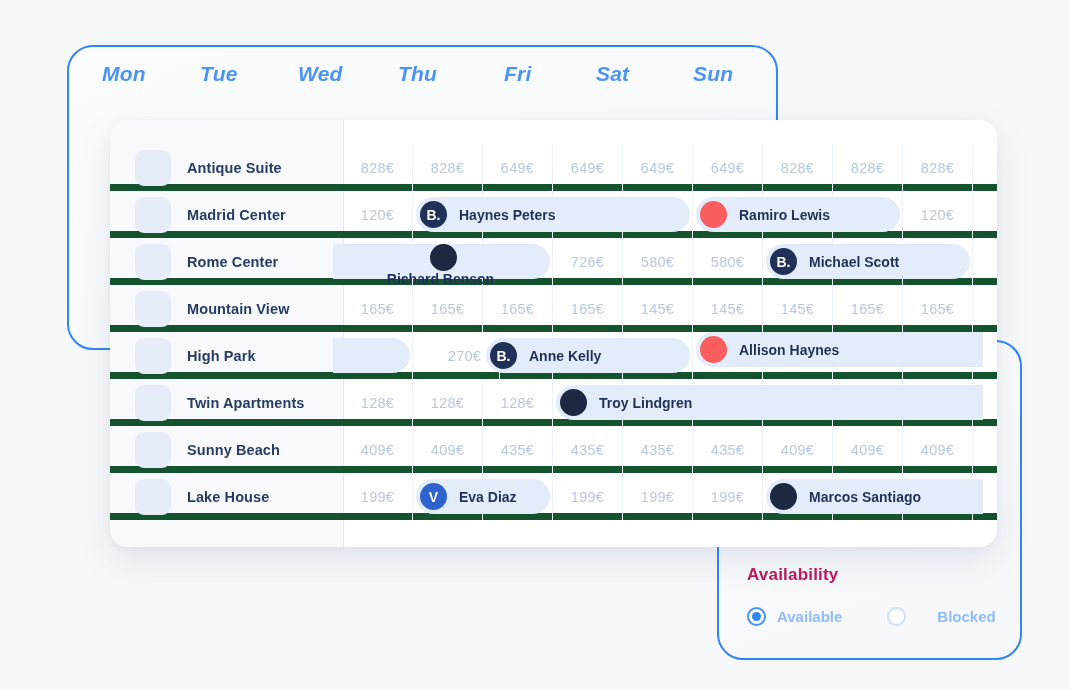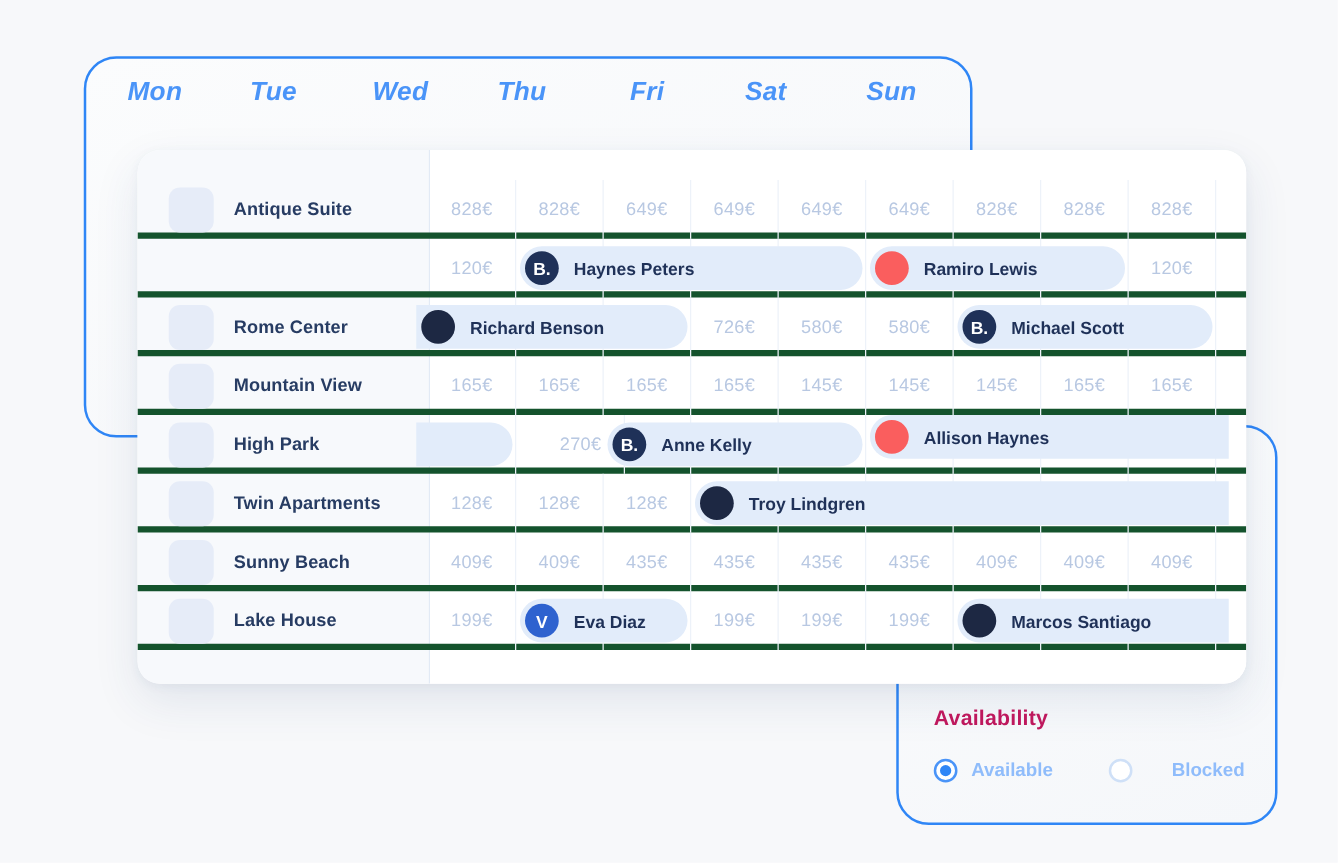--- a/index.html
+++ b/index.html
@@ -47,21 +47,21 @@
   }
   #grid-panel {
     position: absolute; left: 233px; top: 0; width: 654px; height: 427px;
     background: #ffffff;
     border-left: 1px solid #e2eaf5;
   }
 
   
   .row-band {
     position: absolute; left: 0; width: 887px; height: 47px;
-    border-bottom: 5px solid #14532d;
+    border-bottom: 7px solid #14532d;
   }
   .row-name {
     position: absolute; left: 0; top: 0; width: 233px; height: 47px;
     display: flex; align-items: center;
   }
   .row-thumb {
     width: 36px; height: 36px; margin-left: 25px;
     background: #e6ecf8; border-radius: 9px; flex: none;
   }
   .row-label {
@@ -80,21 +80,21 @@
   }
 
   
   .pill {
     position: absolute; height: 35px;
     background: #e2ecfa;
     border-radius: 18px;
     display: flex; align-items: center;
     z-index: 4;
   }
-  .pill.clipped-left  { border-top-left-radius: 0; border-bottom-left-radius: 0; }
+  .pill.clipped-left  { border-top-left-radius: 0; border-bottom-left-radius: 0; flex-direction: column; }
   .pill.clipped-right { border-top-right-radius: 0; border-bottom-right-radius: 0; }
   .pill-avatar {
     width: 27px; height: 27px; border-radius: 50%;
     margin-left: 4px; flex: none;
     display: flex; align-items: center; justify-content: center;
     font-size: 14px; font-weight: 700; color: #ffffff;
     font-family: "Liberation Sans", sans-serif;
   }
   .pill-name {
     margin-left: 12px; margin-right: 14px;
@@ -160,20 +160,24 @@
           <div class="price-cell" style="left: 303px;">828€</div>
           <div class="price-cell" style="left: 373px;">649€</div>
           <div class="price-cell" style="left: 443px;">649€</div>
           <div class="price-cell" style="left: 513px;">649€</div>
           <div class="price-cell" style="left: 583px;">649€</div>
           <div class="price-cell" style="left: 653px;">828€</div>
           <div class="price-cell" style="left: 723px;">828€</div>
           <div class="price-cell" style="left: 793px;">828€</div>
         </div>
         <div class="row-band" style="top: 71px;">
+          <div class="row-name">
+            <div class="row-thumb"></div>
+            <div class="row-label">Madrid Center</div>
+          </div>
           <div class="price-cell" style="left: 233px;">120€</div>
           <div class="price-cell" style="left: 303px;"></div>
           <div class="price-cell" style="left: 373px;"></div>
           <div class="price-cell" style="left: 443px;"></div>
           <div class="price-cell" style="left: 513px;"></div>
           <div class="price-cell" style="left: 583px;"></div>
           <div class="price-cell" style="left: 653px;"></div>
           <div class="price-cell" style="left: 723px;"></div>
           <div class="price-cell" style="left: 793px;">120€</div>
           <div class="pill" style="left: 306px; width: 274px; top: 6px;">

